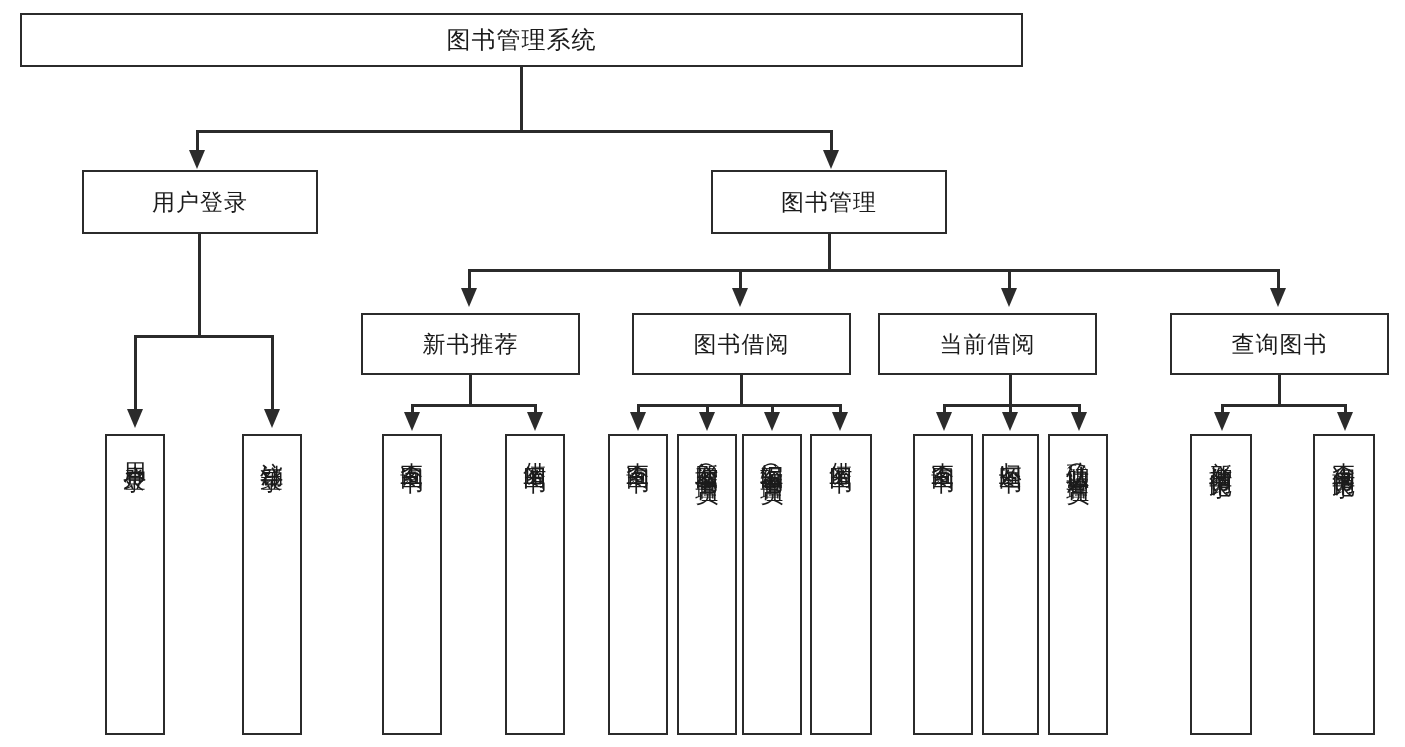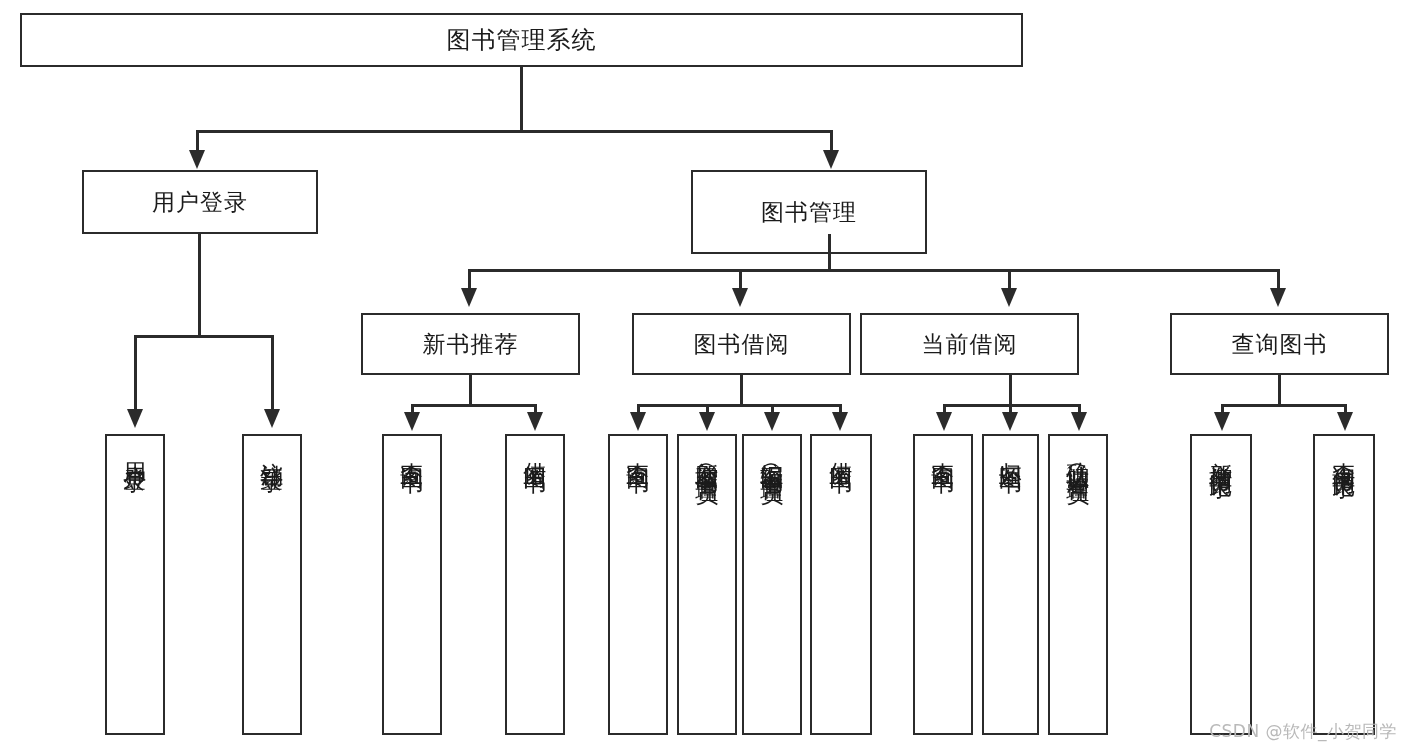--- a/index.html
+++ b/index.html
@@ -99,21 +99,21 @@
   <div class="hline" style="left:196px; top:130px; width:637px;"></div>
   <div class="vline" style="left:196px; top:130px; height:22px;"></div>
   <div class="arrow" style="left:189px; top:150px;"></div>
   <div class="vline" style="left:830px; top:130px; height:22px;"></div>
   <div class="arrow" style="left:823px; top:150px;"></div>
 
   <div class="node" style="left:82px; top:170px; width:236px; height:64px;">
     <span class="label">用户登录</span>
   </div>
 
-  <div class="node" style="left:691px; top:170px; width:236px; height:84px;">
+  <div class="node" style="left:711px; top:170px; width:236px; height:64px;">
     <span class="label">图书管理</span>
   </div>
 
   <div class="vline" style="left:198px; top:234px; height:101px;"></div>
   <div class="hline" style="left:134px; top:335px; width:139px;"></div>
   <div class="vline" style="left:134px; top:335px; height:76px;"></div>
   <div class="arrow" style="left:127px; top:409px;"></div>
   <div class="vline" style="left:271px; top:335px; height:76px;"></div>
   <div class="arrow" style="left:264px; top:409px;"></div>
 
@@ -131,21 +131,21 @@
 
   <div class="vline" style="left:1277px; top:269px; height:21px;"></div>
   <div class="arrow" style="left:1270px; top:288px;"></div>
 
   <div class="node" style="left:632px; top:313px; width:219px; height:62px;">
     <span class="label">图书借阅</span>
   </div>
   <div class="node" style="left:361px; top:313px; width:219px; height:62px;">
     <span class="label">新书推荐</span>
   </div>
-  <div class="node" style="left:860px; top:313px; width:219px; height:62px;">
+  <div class="node" style="left:878px; top:313px; width:219px; height:62px;">
     <span class="label">当前借阅</span>
   </div>
   <div class="node" style="left:1170px; top:313px; width:219px; height:62px;">
     <span class="label">查询图书</span>
   </div>
 
   <div class="vline" style="left:469px; top:375px; height:31px;"></div>
   <div class="hline" style="left:411px; top:404px; width:125px;"></div>
   <div class="vline" style="left:411px; top:404px; height:10px;"></div>
   <div class="arrow" style="left:404px; top:412px;"></div>
@@ -216,15 +216,14 @@
     <span class="label">确认归还（管理员）</span>
   </div>
 
   <div class="node leaf" style="left:1190px; top:434px; width:62px; height:301px;">
     <span class="label">新增借阅记录</span>
   </div>
   <div class="node leaf" style="left:1313px; top:434px; width:62px; height:301px;">
     <span class="label">查询借阅记录</span>
   </div>
 
-  <div id="watermark">CSDN @软件_小贺同学</div>
 
 </div>
 
 </body></html>

